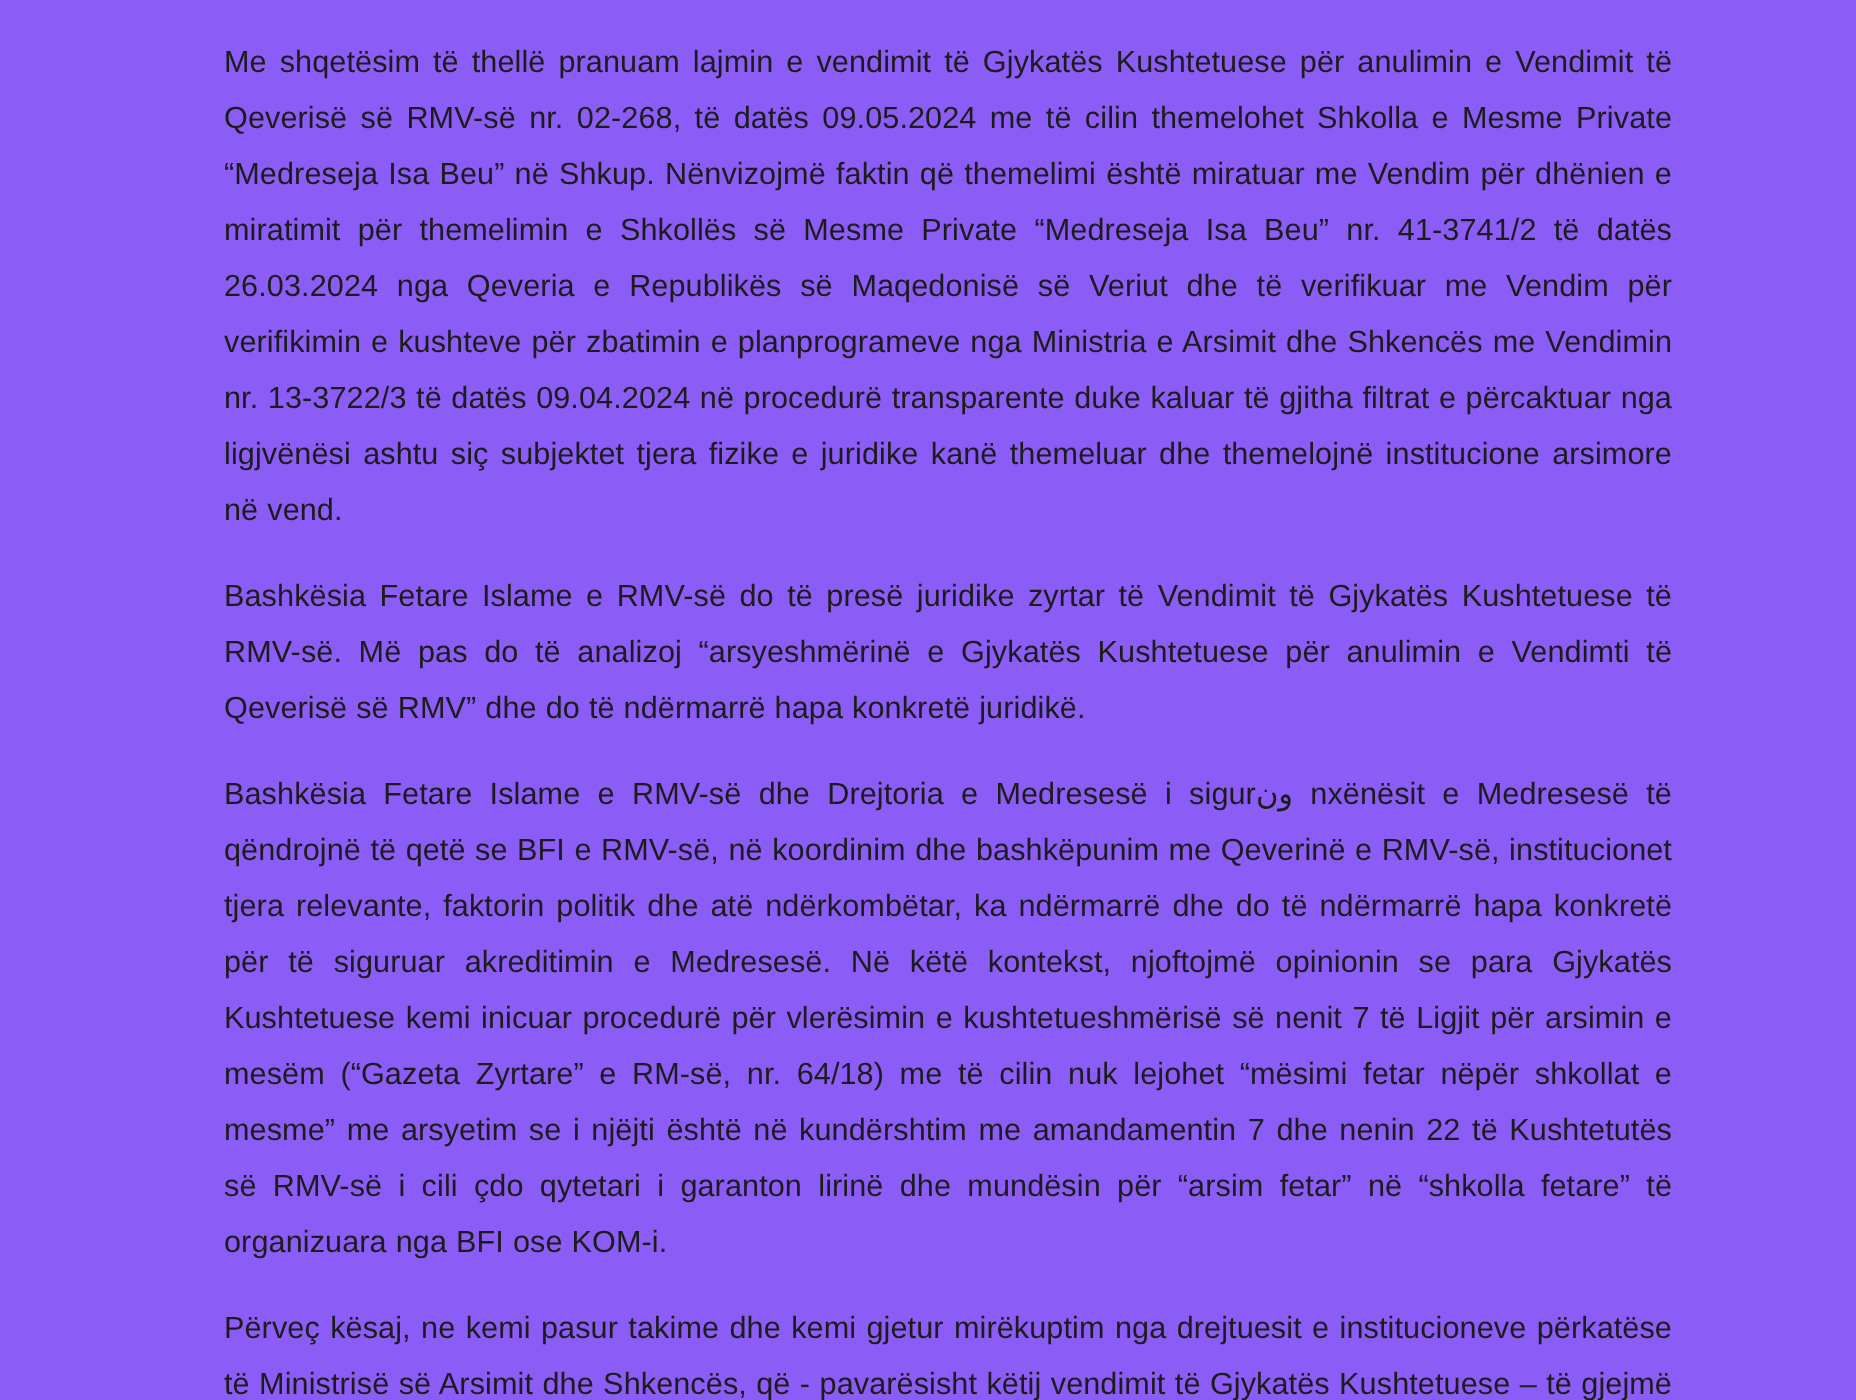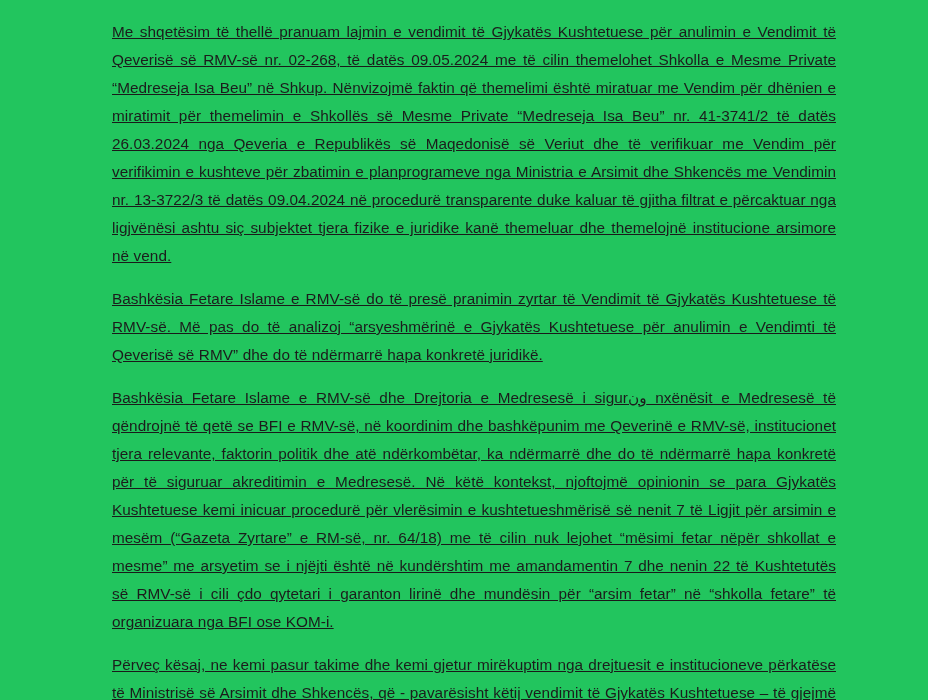--- a/index.html
+++ b/index.html
@@ -11,24 +11,23 @@
     width: 928px;
     height: 700px;
     overflow: hidden;
     font-family: "Liberation Sans", sans-serif;
     color: #1a1a1a;
   }
   .page {
     position: relative;
     width: 928px;
     height: 700px;
-    background: #22c55e;
+    background: #8b5cf6;
     box-sizing: border-box;
     padding: 8px 92px 0 112px;
-    text-decoration: underline;
   }
   .cut-line {
     position: absolute;
     top: 0;
     left: 112px;
     right: 92px;
     height: 9px;
     overflow: hidden;
     color: #2a2a2a;
     font-size: 15px;
@@ -51,18 +50,18 @@
     margin-bottom: 0;
   }
 </style>
 </head>
 <body>
 
 <div class="page">
   <div class="cut-line"></div>
   <div class="doc-body">
     <p class="para">Me shqetësim të thellë pranuam lajmin e vendimit të Gjykatës Kushtetuese për anulimin e Vendimit të Qeverisë së RMV-së nr. 02-268, të datës 09.05.2024 me të cilin themelohet Shkolla e Mesme Private “Medreseja Isa Beu” në Shkup. Nënvizojmë faktin që themelimi është miratuar me Vendim për dhënien e miratimit për themelimin e Shkollës së Mesme Private “Medreseja Isa Beu” nr. 41-3741/2 të datës 26.03.2024 nga Qeveria e Republikës së Maqedonisë së Veriut dhe të verifikuar me Vendim për verifikimin e kushteve për zbatimin e planprogrameve nga Ministria e Arsimit dhe Shkencës me Vendimin nr. 13-3722/3 të datës 09.04.2024 në procedurë transparente duke kaluar të gjitha filtrat e përcaktuar nga ligjvënësi ashtu siç subjektet tjera fizike e juridike kanë themeluar dhe themelojnë institucione arsimore në vend.</p>
-    <p class="para">Bashkësia Fetare Islame e RMV-së do të presë pranimin zyrtar të Vendimit të Gjykatës Kushtetuese të RMV-së. Më pas do të analizoj “arsyeshmërinë e Gjykatës Kushtetuese për anulimin e Vendimti të Qeverisë së RMV” dhe do të ndërmarrë hapa konkretë juridikë.</p>
+    <p class="para">Bashkësia Fetare Islame e RMV-së do të presë juridike zyrtar të Vendimit të Gjykatës Kushtetuese të RMV-së. Më pas do të analizoj “arsyeshmërinë e Gjykatës Kushtetuese për anulimin e Vendimti të Qeverisë së RMV” dhe do të ndërmarrë hapa konkretë juridikë.</p>
     <p class="para">Bashkësia Fetare Islame e RMV-së dhe Drejtoria e Medresesë i sigurون nxënësit e Medresesë të qëndrojnë të qetë se BFI e RMV-së, në koordinim dhe bashkëpunim me Qeverinë e RMV-së, institucionet tjera relevante, faktorin politik dhe atë ndërkombëtar, ka ndërmarrë dhe do të ndërmarrë hapa konkretë për të siguruar akreditimin e Medresesë. Në këtë kontekst, njoftojmë opinionin se para Gjykatës Kushtetuese kemi inicuar procedurë për vlerësimin e kushtetueshmërisë së nenit 7 të Ligjit për arsimin e mesëm (“Gazeta Zyrtare” e RM-së, nr. 64/18) me të cilin nuk lejohet “mësimi fetar nëpër shkollat e mesme” me arsyetim se i njëjti është në kundërshtim me amandamentin 7 dhe nenin 22 të Kushtetutës së RMV-së i cili çdo qytetari i garanton lirinë dhe mundësin për “arsim fetar” në “shkolla fetare” të organizuara nga BFI ose KOM-i.</p>
     <p class="para">Përveç kësaj, ne kemi pasur takime dhe kemi gjetur mirëkuptim nga drejtuesit e institucioneve përkatëse të Ministrisë së Arsimit dhe Shkencës, që - pavarësisht këtij vendimit të Gjykatës Kushtetuese – të gjejmë zgjidhje të përhershme ligjore, e cila do ta zgjidhë njëherë e përgjithmonë këtë problem shumëvjeçar të Medresesë dhe ky proces është në vijim e sipër.</p>
 
   </div>
 </div>
 
 </body></html>

